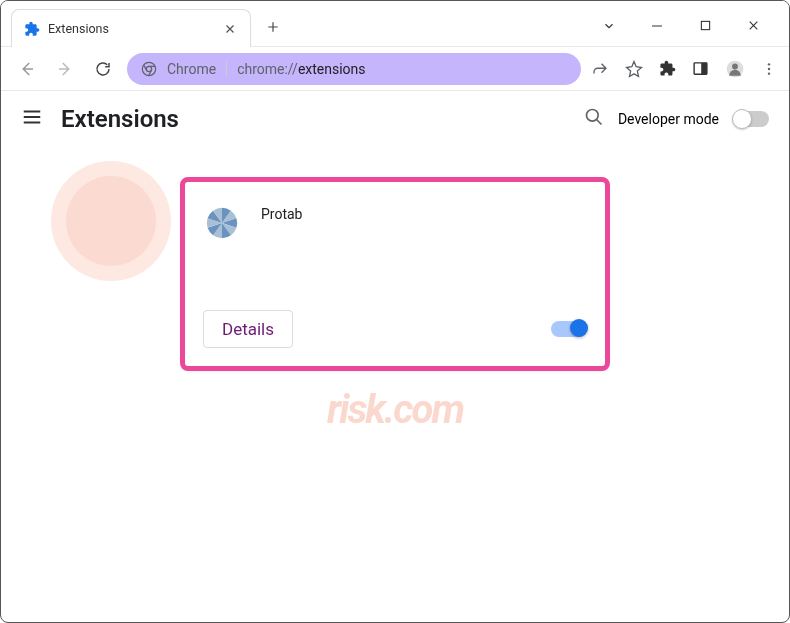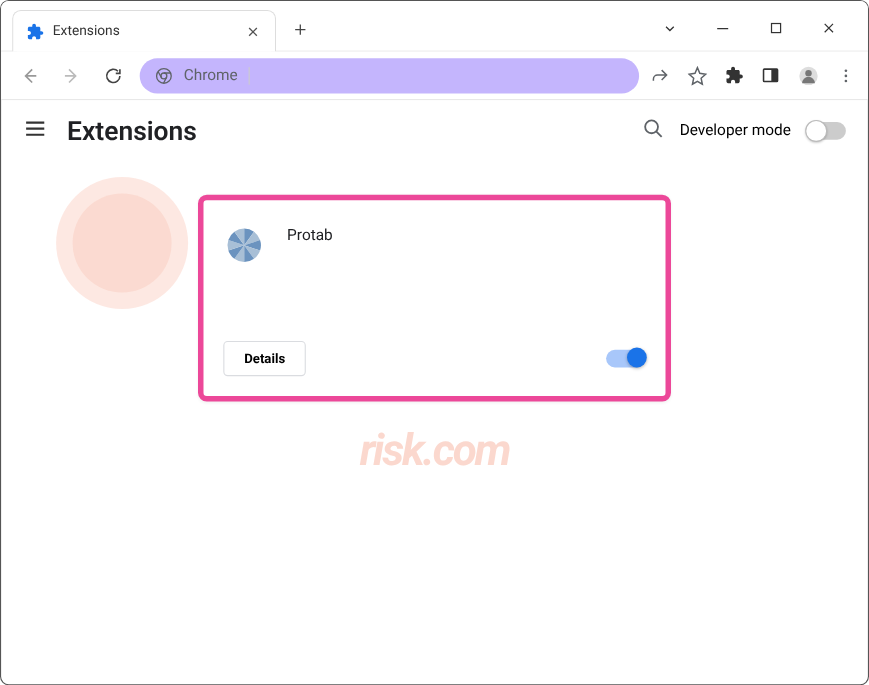--- a/index.html
+++ b/index.html
@@ -45,21 +45,21 @@
 .dev-toggle { width: 36px; height: 16px; background: #ccc; border-radius: 10px; position: relative; cursor: pointer; }
 .dev-toggle::after { content: ''; position: absolute; width: 18px; height: 18px; background: #fff; border: 1px solid #bbb; border-radius: 50%; top: -2px; left: -1px; box-shadow: 0 1px 2px rgba(0,0,0,0.2); }
 
 
 .content { padding: 30px 0 0 0; display: flex; justify-content: center; position: relative; z-index: 5; }
 .card { width: 430px; background: #fff; border: 5px solid #ec4899; border-radius: 8px; box-shadow: 0 1px 3px rgba(0,0,0,0.06); padding: 18px; }
 .card-top { display: flex; gap: 20px; min-height: 100px; }
 .ext-icon { width: 38px; height: 38px; margin-top: 4px; }
 .ext-name { font-size: 14px; color: #202124; margin-top: 6px; }
 .card-bottom { display: flex; align-items: center; gap: 10px; margin-top: 10px; }
-.btn { padding: 8px 18px; border: 1px solid #dadce0; border-radius: 4px; background: #fff; color: #000000; font-size: 12px; font-weight: 700; cursor: pointer; }
+.btn { padding: 8px 18px; border: 1px solid #dadce0; border-radius: 4px; background: #fff; color: #701a75; font-size: 17px; font-weight: 400; cursor: pointer; }
 .card-toggle { margin-left: auto; width: 36px; height: 16px; background: #a8c7fa; border-radius: 10px; position: relative; cursor: pointer; }
 .card-toggle::after { content: ''; position: absolute; width: 18px; height: 18px; background: #1a73e8; border-radius: 50%; top: -2px; right: -1px; box-shadow: 0 1px 3px rgba(0,0,0,0.3); }
 
 
 .outer { border: 1px solid #555; width: 790px; height: 623px; border-radius: 8px; overflow: hidden; position: absolute; top: 0; left: 0; }
 </style>
 </head>
 <body>
 
 <div class="outer">
@@ -131,20 +131,21 @@
   <div class="omnibox">
     <span class="chrome-icon">
       <svg width="16" height="16" viewBox="0 0 24 24">
             <circle cx="12" cy="12" r="10" fill="none" stroke="#5f6368" stroke-width="1.8"></circle>
             <circle cx="12" cy="12" r="4" fill="none" stroke="#5f6368" stroke-width="1.8"></circle>
             <path fill="none" stroke="#5f6368" stroke-width="1.8" d="M12 8h9M8.5 14L4 6M15.5 14l-4 8"></path>
           </svg>
     </span>
     <span class="label">Chrome</span>
     <span class="divider"></span>
+    <span class="url"><span>chrome://</span><span class="bold">extensions</span></span>
   </div>
   <div class="action-icons">
     <span class="ic">
       <svg width="18" height="18" viewBox="0 0 24 24">
             <path fill="none" stroke="#5f6368" stroke-width="1.8" d="M14 5l6 6-6 6M20 11H9a5 5 0 0 0-5 5v2"></path>
           </svg>
     </span>
     <span class="ic">
       <svg width="18" height="18" viewBox="0 0 24 24">
             <path fill="none" stroke="#5f6368" stroke-width="1.8" d="M12 2l2.9 6.9L22 10l-5.5 4.8L18 22l-6-3.5L6 22l1.5-7.2L2 10l7.1-1.1z"></path>

